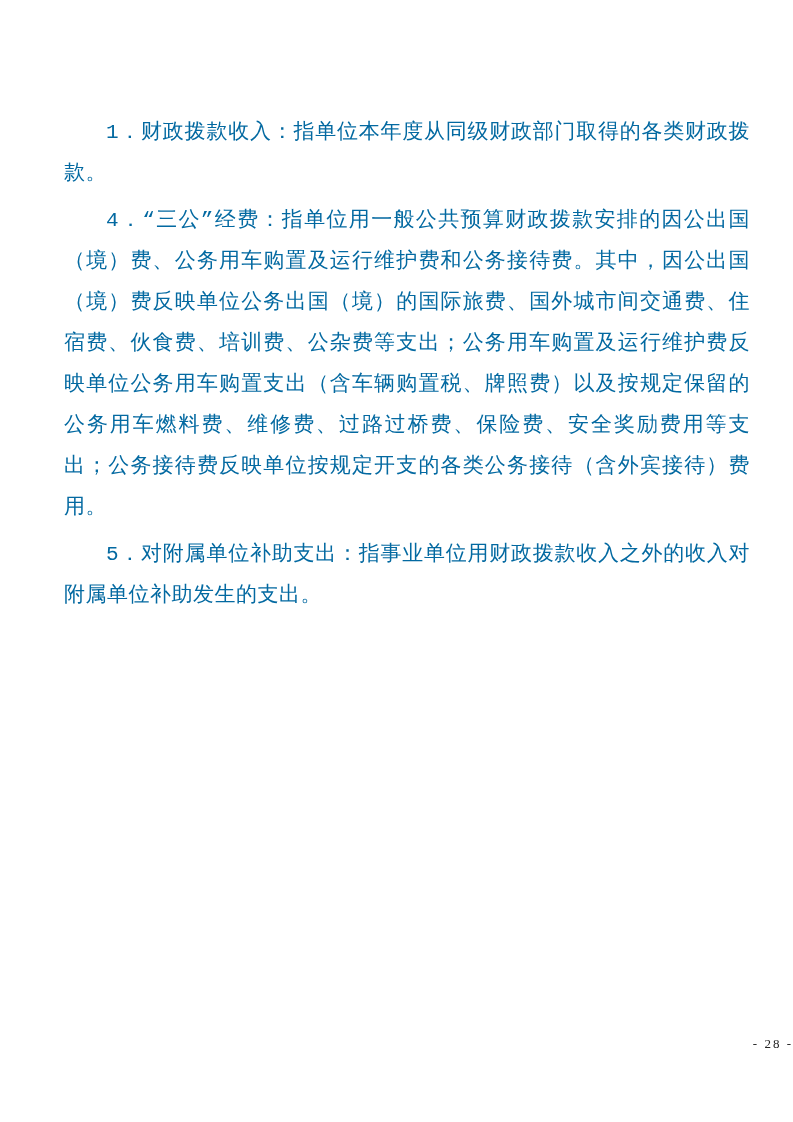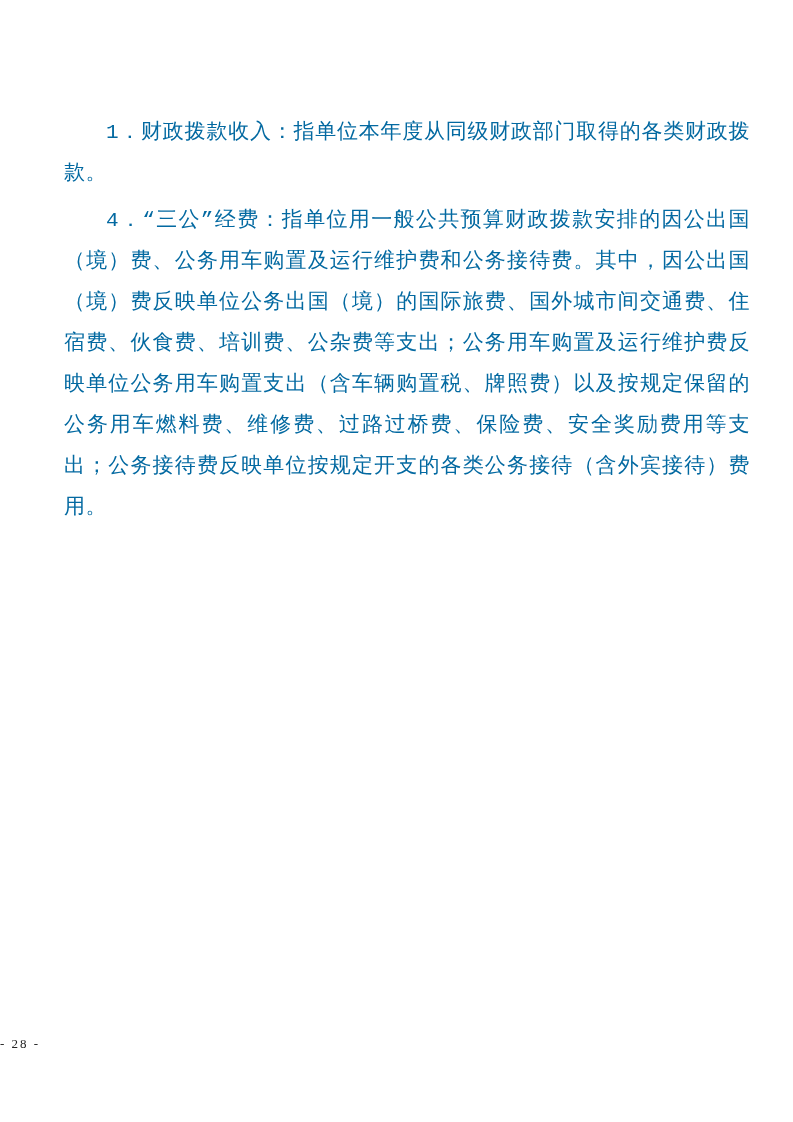--- a/index.html
+++ b/index.html
@@ -31,29 +31,30 @@
   }
   .doc-body p {
     margin: 0 0 6px 0;
     text-indent: 2em;
   }
   .page-footer {
     position: absolute;
     top: 1036px;
     left: 0;
     width: 100%;
-    text-align: left;
+    text-align: right;
     color: #222222;
     font-family: "Liberation Serif", "DejaVu Serif", serif;
     font-size: 13px;
     letter-spacing: 2px;
   }
 </style>
 </head>
 <body>
 
 <div class="page">
   <div class="doc-body">
     <p>1．财政拨款收入：指单位本年度从同级财政部门取得的各类财政拨款。</p>
     <p>4．“三公”经费：指单位用一般公共预算财政拨款安排的因公出国（境）费、公务用车购置及运行维护费和公务接待费。其中，因公出国（境）费反映单位公务出国（境）的国际旅费、国外城市间交通费、住宿费、伙食费、培训费、公杂费等支出；公务用车购置及运行维护费反映单位公务用车购置支出（含车辆购置税、牌照费）以及按规定保留的公务用车燃料费、维修费、过路过桥费、保险费、安全奖励费用等支出；公务接待费反映单位按规定开支的各类公务接待（含外宾接待）费用。</p>
+    <p>5．对附属单位补助支出：指事业单位用财政拨款收入之外的收入对附属单位补助发生的支出。</p>
   </div>
   <div class="page-footer">- 28 -</div>
 </div>
 
 </body></html>

